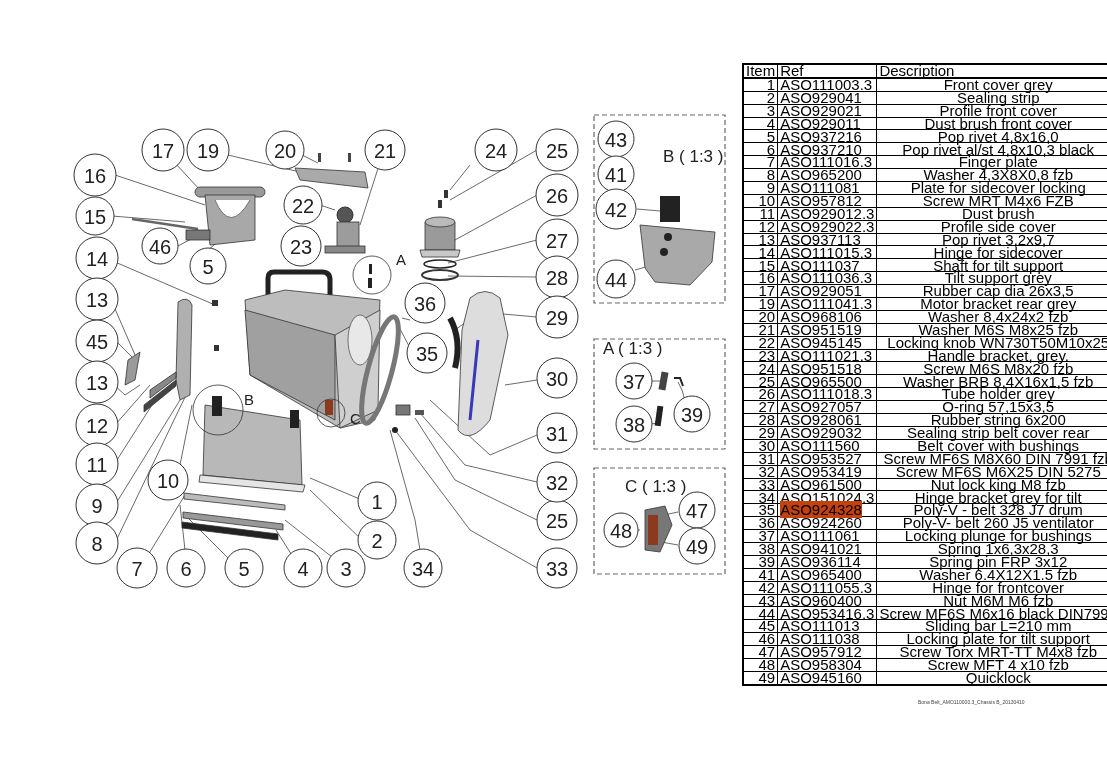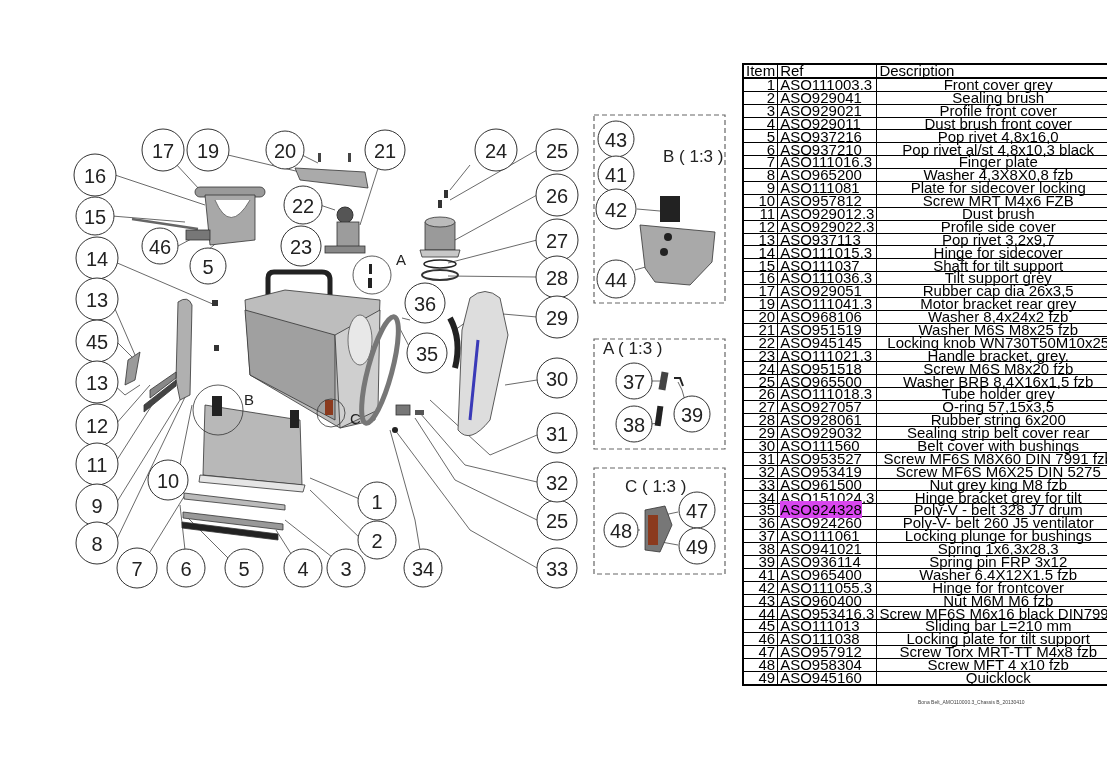--- a/index.html
+++ b/index.html
@@ -12,21 +12,21 @@
   .detail-label { font-family: "Liberation Sans", sans-serif; font-size: 17px; fill: #222222; }
   .view-letter { font-family: "Liberation Sans", sans-serif; font-size: 15px; fill: #222222; }
   .part { stroke: #333333; stroke-width: 0.8; }
   #parts-table { position: absolute; left: 742px; top: 63px; border-collapse: collapse; border: 2px solid #000; font-family: "Liberation Sans", sans-serif; font-size: 15px; line-height: 11.5px; }
   #parts-table th, #parts-table td { border: 1px solid #000; padding: 0 2px; white-space: nowrap; height: 11.9px; }
   #parts-table thead th { font-weight: normal; text-align: left; border-bottom: 2px solid #000; }
   #parts-table td.item { text-align: right; width: 43px; }
   #parts-table th.item-h { width: 43px; }
   #parts-table td.ref { width: 57px; }
   #parts-table td.desc { width: 178px; text-align: center; }
-  #parts-table td.hl span { background: #d946ef; }
+  #parts-table td.hl span { background: #c2410c; }
   #footer-code { position: absolute; left: 918px; top: 699px; font-size: 5px; color: #444; font-family: "Liberation Sans", sans-serif; }
 </style>
 </head>
 <body>
 
 <svg id="diagram" viewBox="0 0 740 773" xmlns="http://www.w3.org/2000/svg">
 
   <g>
     <line class="leader" x1="163" y1="150" x2="200" y2="190"></line>
     <line class="leader" x1="115" y1="175" x2="205" y2="205"></line>
@@ -401,21 +401,21 @@
   </thead>
   <tbody id="parts-body">
       <tr>
         <td class="item"><span>1</span></td>
         <td class="ref"><span>ASO111003.3</span></td>
         <td class="desc"><span>Front cover grey</span></td>
       </tr>
       <tr>
         <td class="item"><span>2</span></td>
         <td class="ref"><span>ASO929041</span></td>
-        <td class="desc"><span>Sealing brush</span></td>
+        <td class="desc"><span>Sealing strip</span></td>
       </tr>
       <tr>
         <td class="item"><span>3</span></td>
         <td class="ref"><span>ASO929021</span></td>
         <td class="desc"><span>Profile front cover</span></td>
       </tr>
       <tr>
         <td class="item"><span>4</span></td>
         <td class="ref"><span>ASO929011</span></td>
         <td class="desc"><span>Dust brush front cover</span></td>
@@ -551,21 +551,21 @@
         <td class="desc"><span>Screw MF6S M8X60  DIN 7991 fzb</span></td>
       </tr>
       <tr>
         <td class="item"><span>32</span></td>
         <td class="ref"><span>ASO953419</span></td>
         <td class="desc"><span>Screw MF6S M6X25 DIN 5275</span></td>
       </tr>
       <tr>
         <td class="item"><span>33</span></td>
         <td class="ref"><span>ASO961500</span></td>
-        <td class="desc"><span>Nut grey king  M8  fzb</span></td>
+        <td class="desc"><span>Nut lock king  M8  fzb</span></td>
       </tr>
       <tr>
         <td class="item"><span>34</span></td>
         <td class="ref"><span>ASO151024.3</span></td>
         <td class="desc"><span>Hinge bracket grey for tilt</span></td>
       </tr>
       <tr>
         <td class="item"><span>35</span></td>
         <td class="ref hl"><span>ASO924328</span></td>
         <td class="desc"><span>Poly-V - belt 328  J7  drum</span></td>

